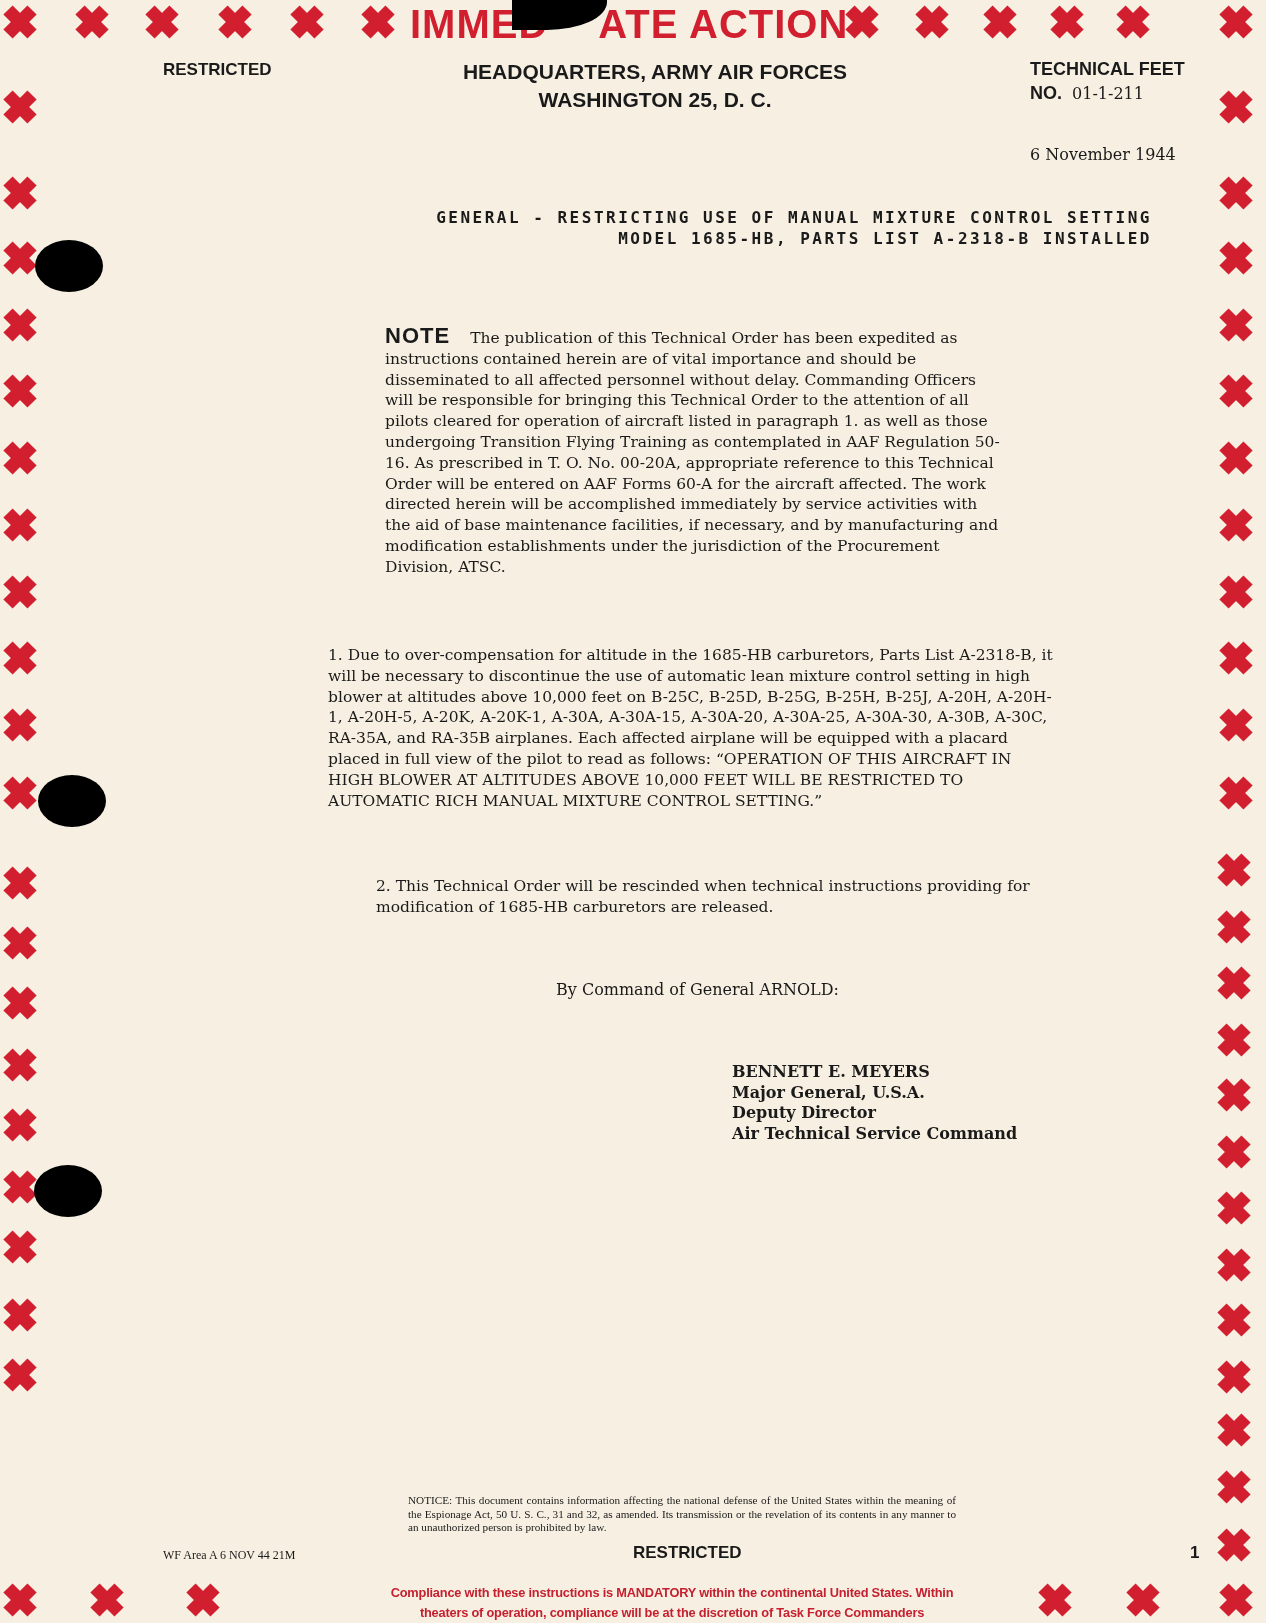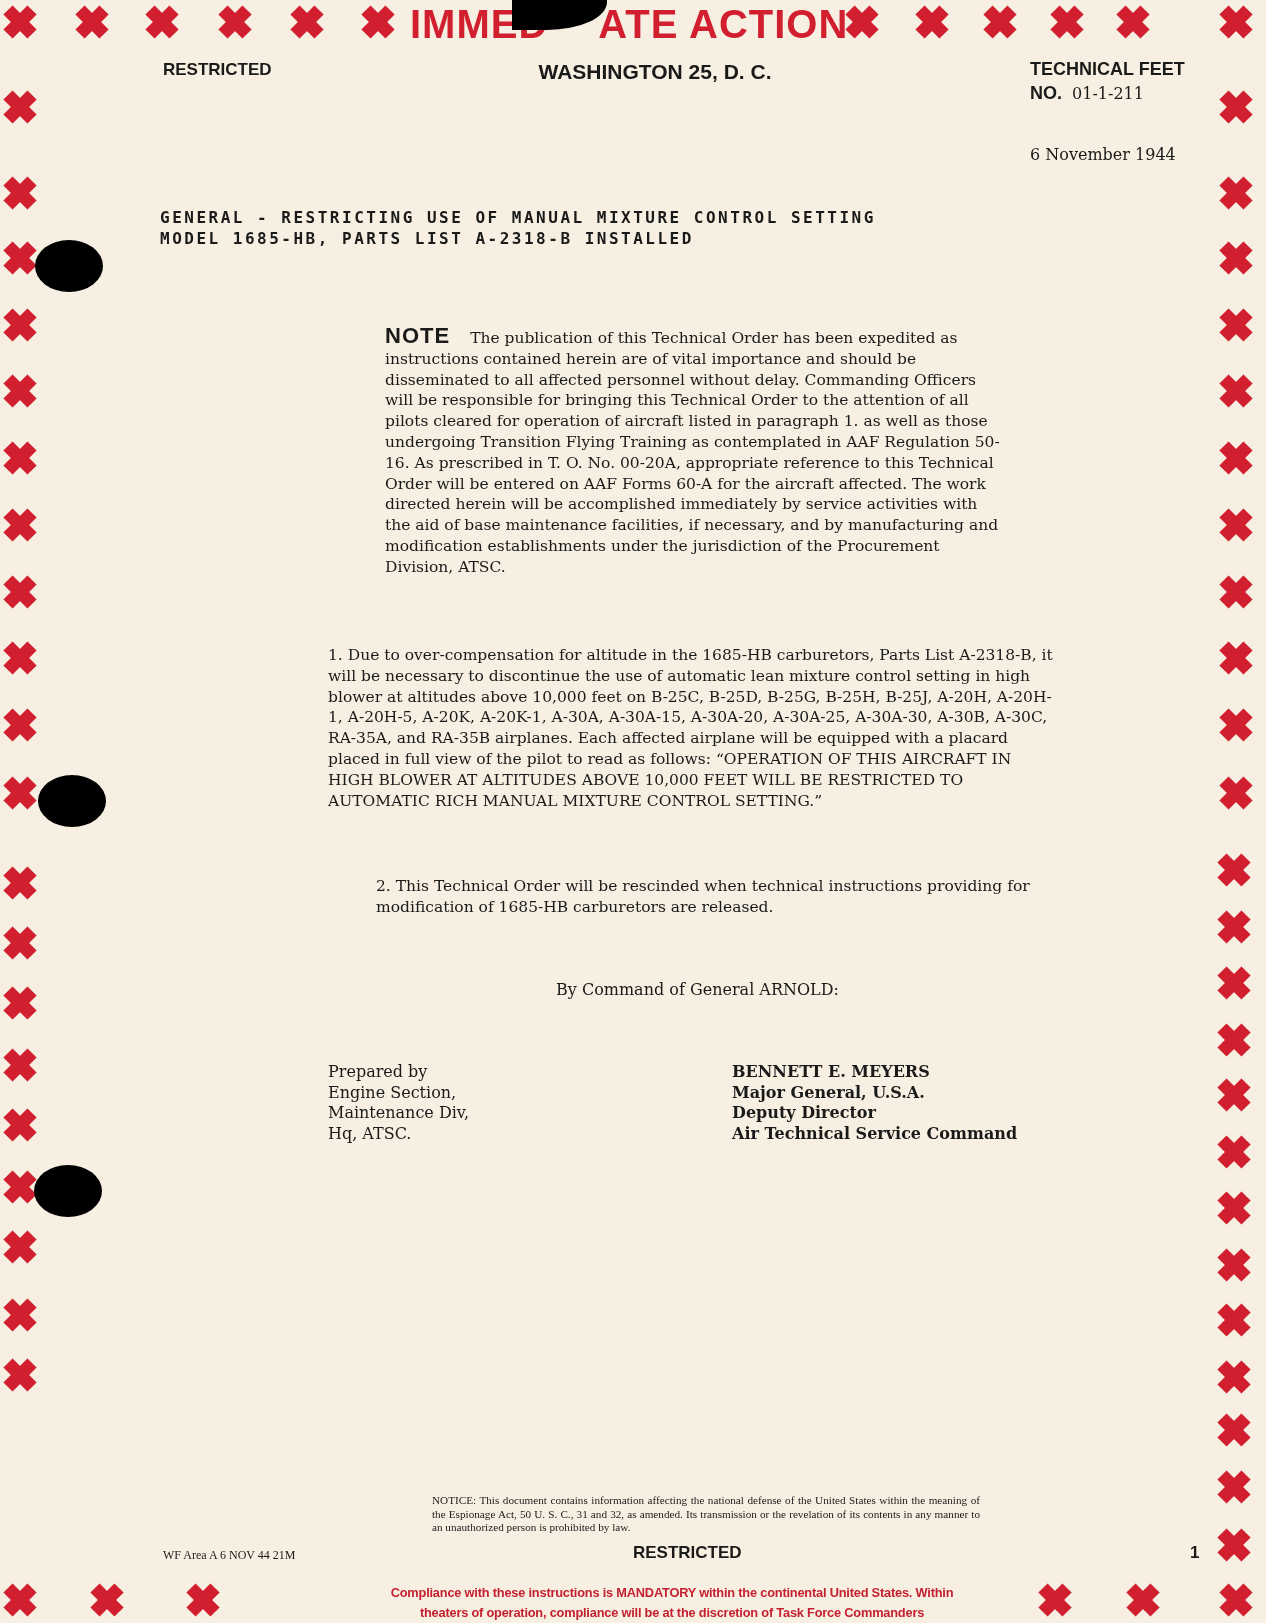--- a/index.html
+++ b/index.html
@@ -46,40 +46,39 @@
 
   .category-box {
     position: absolute; left: 517px; top: 152px; width: 324px; height: 30px;
     border: 2px solid #111; border-bottom-width: 4px; border-right-width: 3px;
     border-radius: 3px;
     font-family: "Liberation Sans", sans-serif; font-weight: bold; font-size: 14px;
     letter-spacing: 3px; text-align: center; line-height: 30px;
   }
 
   .subject {
-    position: absolute; left: 160px; top: 207px; width: 1000px; text-align: left;
+    position: absolute; left: 152px; top: 207px; width: 1000px; text-align: right;
     font-family: "DejaVu Sans Mono", monospace; font-weight: bold;
     font-size: 16px; line-height: 21px; letter-spacing: 2.5px;
   }
 
   .body-text { font-size: 15.5px; line-height: 20.8px; }
   .note { position: absolute; left: 385px; top: 326px; width: 620px; }
   .note-label { font-family: "Liberation Sans", sans-serif; font-weight: 900; font-size: 22px; letter-spacing: 1px; margin-right: 20px; }
   .para1 { position: absolute; left: 328px; top: 645px; width: 730px; }
   .para2 { position: absolute; left: 328px; top: 876px; width: 730px; margin-left: 48px; }
 
   .by-command { position: absolute; left: 556px; top: 980px; font-size: 16px; }
   .prepared { position: absolute; left: 328px; top: 1062px; font-size: 16px; line-height: 20.5px; }
   .signer { position: absolute; left: 732px; top: 1062px; font-size: 16px; line-height: 20.5px; font-weight: bold; }
 
   .notice {
     position: absolute; left: 408px; top: 1494px; width: 548px;
     font-family: "Liberation Serif", serif; font-size: 11.2px; line-height: 13.5px;
     text-align: justify;
-    margin-left: 24px;
   }
   .print-code { position: absolute; left: 163px; top: 1548px; font-family: "Liberation Serif", serif; font-size: 12px; }
   .restricted-bottom { position: absolute; left: 633px; top: 1543px; font-size: 17px; }
   .page-number { position: absolute; left: 1190px; top: 1543px; font-size: 17px; }
   .compliance {
     position: absolute; left: 390px; top: 1583px; width: 564px; text-align: center;
     font-family: "Liberation Sans", sans-serif; font-weight: bold; font-size: 12.8px; line-height: 20px;
     color: #c42030; letter-spacing: -0.2px;
   }
 </style>
@@ -158,20 +157,21 @@
   <div class="punch-hole" style="left:38px;top:775px"></div>
   <div class="punch-hole" style="left:34px;top:1165px"></div>
 
   <div class="banner">
     <span>IMMED</span><span style="display:inline-block;width:50px"></span><span>ATE ACTION</span>
   </div>
   <div class="banner-tear"></div>
 
   <div class="restricted-top sans-bold">RESTRICTED</div>
   <div class="hq sans-bold">
+    <div>HEADQUARTERS, ARMY AIR FORCES</div>
     <div>WASHINGTON 25, D. C.</div>
   </div>
   <div class="to-block sans-bold">
     <div>TECHNICAL FEET</div>
     <div><span>NO.</span>&nbsp; <span class="num">01-1-211</span></div>
   </div>
   <div class="date">6 November 1944</div>
 
   <div class="subject">
     <div>GENERAL - RESTRICTING USE OF MANUAL MIXTURE CONTROL SETTING</div>
@@ -185,26 +185,20 @@
   <div class="para1 body-text">
     <span>1.</span>
     <span>Due to over-compensation for altitude in the 1685-HB carburetors, Parts List A-2318-B, it will be necessary to discontinue the use of automatic lean mixture control setting in high blower at altitudes above 10,000 feet on B-25C, B-25D, B-25G, B-25H, B-25J, A-20H, A-20H-1, A-20H-5, A-20K, A-20K-1, A-30A, A-30A-15, A-30A-20, A-30A-25, A-30A-30, A-30B, A-30C, RA-35A, and RA-35B airplanes. Each affected airplane will be equipped with a placard placed in full view of the pilot to read as follows: “OPERATION OF THIS AIRCRAFT IN HIGH BLOWER AT ALTITUDES ABOVE 10,000 FEET WILL BE RESTRICTED TO AUTOMATIC RICH MANUAL MIXTURE CONTROL SETTING.”</span>
   </div>
   <div class="para2 body-text">
     <span>2.</span>
     <span>This Technical Order will be rescinded when technical instructions providing for modification of 1685-HB carburetors are released.</span>
   </div>
 
   <div class="by-command">By Command of General ARNOLD:</div>
-  <div class="prepared">
-    <div>Prepared by</div>
-    <div>Engine Section,</div>
-    <div>Maintenance Div,</div>
-    <div>Hq, ATSC.</div>
-  </div>
   <div class="signer">
     <div>BENNETT E. MEYERS</div>
     <div>Major General, U.S.A.</div>
     <div>Deputy Director</div>
     <div>Air Technical Service Command</div>
   </div>
 
   <div class="notice">NOTICE: This document contains information affecting the national defense of the United States within the meaning of the Espionage Act, 50 U. S. C., 31 and 32, as amended. Its transmission or the revelation of its contents in any manner to an unauthorized person is prohibited by law.</div>
   <div class="print-code">WF Area A  6 NOV 44  21M</div>
   <div class="restricted-bottom sans-bold">RESTRICTED</div>

